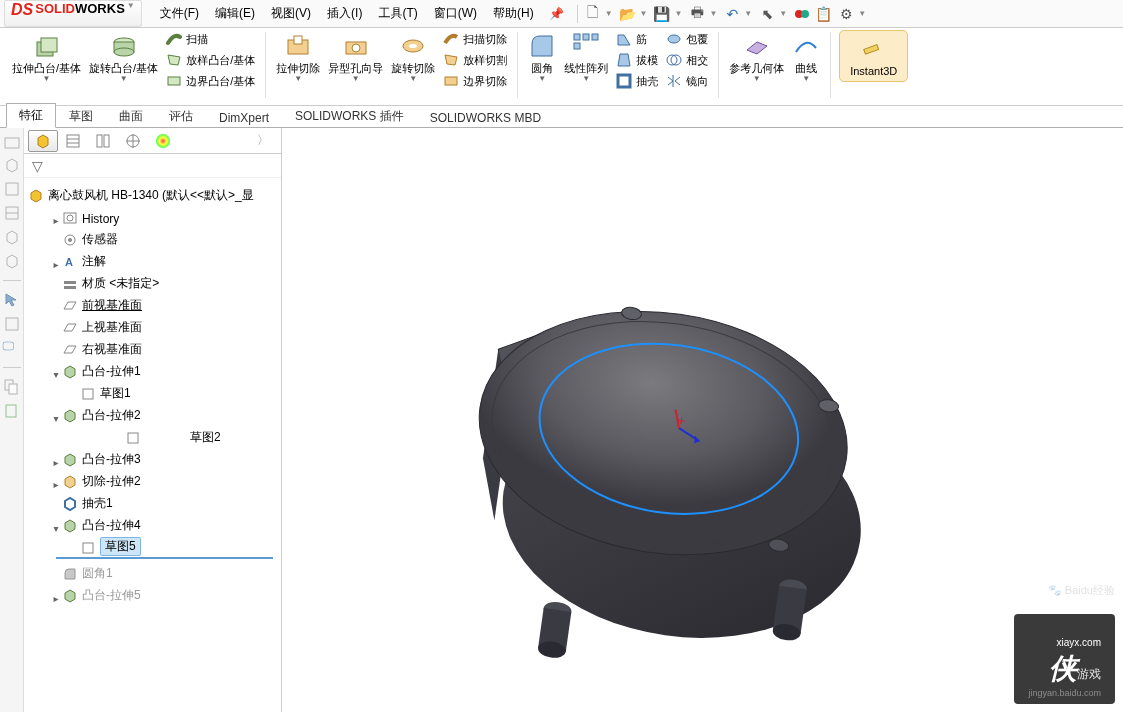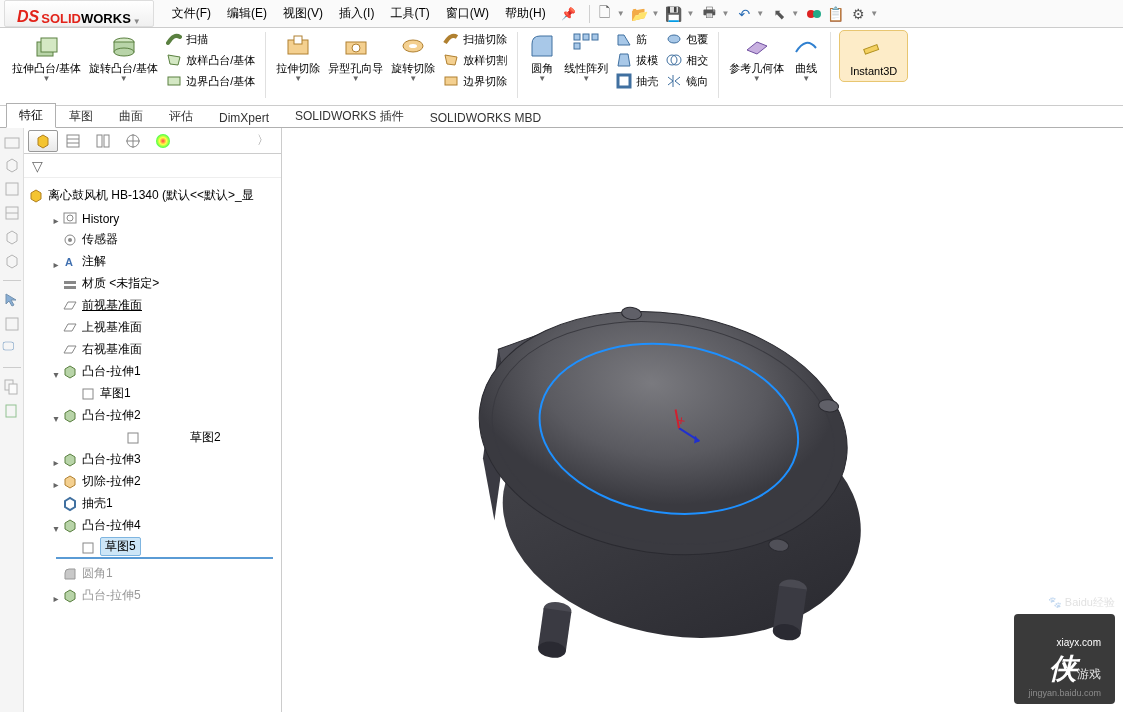--- a/index.html
+++ b/index.html
@@ -1,19 +1,19 @@
 <!DOCTYPE html>
 <html><head>
 <meta charset="utf-8">
 <style>
 * { box-sizing: border-box; margin: 0; padding: 0; font-family: "Microsoft YaHei", Arial, sans-serif; }
 body { width: 1123px; height: 712px; background: #fff; overflow: hidden; font-size: 12px; position: relative; }
 
 .menubar { display: flex; align-items: center; height: 28px; border-bottom: 1px solid #ccc; background: #fafafa; padding: 0 4px; }
-.logo { display: flex; align-items: flex-end; padding: 0 12px; height: 100%; border: 1px solid #ddd; border-radius: 2px; background: linear-gradient(#fff,#f0f0f0); margin-right: 10px; }
+.logo { display: flex; align-items: flex-start; padding: 0 6px; height: 100%; border: 1px solid #ddd; border-radius: 2px; background: linear-gradient(#fff,#f0f0f0); margin-right: 10px; }
 .logo-ds { color: #e2231a; font-weight: bold; font-style: italic; font-size: 16px; margin-right: 2px; }
 .logo-text { font-weight: bold; font-size: 13px; }
 .logo-text b { color: #e2231a; }
 .menu-item { padding: 0 8px; height: 100%; display: flex; align-items: center; cursor: pointer; }
 .menu-sep { width: 1px; height: 18px; background: #d0d0d0; margin: 0 4px; }
 .pin-icon { color: #1a82d6; margin: 0 8px; }
 .qt-icon { width: 16px; height: 16px; display: flex; align-items: center; justify-content: center; margin: 0 3px; cursor: pointer; font-size: 14px; color: #555; }
 .qt-drop { font-size: 8px; color: #888; margin-left: 1px; margin-right: 4px; cursor: pointer; }
 
 .ribbon { display: flex; height: 78px; border-bottom: 1px solid #ccc; background: #fff; padding: 2px 6px; align-items: flex-start; }
@@ -625,21 +625,21 @@
         <g transform="translate(15,-12)">
           <line x1="0" y1="0" x2="22" y2="10" stroke="#2030d0" stroke-width="2"></line>
           <polygon points="22,10 17,5 17,13" fill="#2030d0"></polygon>
           <line x1="0" y1="0" x2="-6" y2="-18" stroke="#d02030" stroke-width="2"></line>
           <text x="-3" y="-3" font-size="14" fill="#d02030">+</text>
         </g>
       </g>
     </svg>
 
     <div class="watermark">
-      <div style="opacity:.25;font-size:11px;margin-bottom:4px;color:#888"><span>🐾</span> Baidu经验</div>
+      <div style="opacity:.25;font-size:11px;margin-bottom:16px;color:#888"><span>🐾</span> Baidu经验</div>
       <div class="wm-bg">
         <div class="wm-url">xiayx.com</div>
         <span class="wm-big">侠</span><span class="wm-sm">游戏</span>
         <div style="font-size:9px;opacity:.4">jingyan.baidu.com</div>
       </div>
     </div>
   </div>
 </div>
 
 </body></html>

